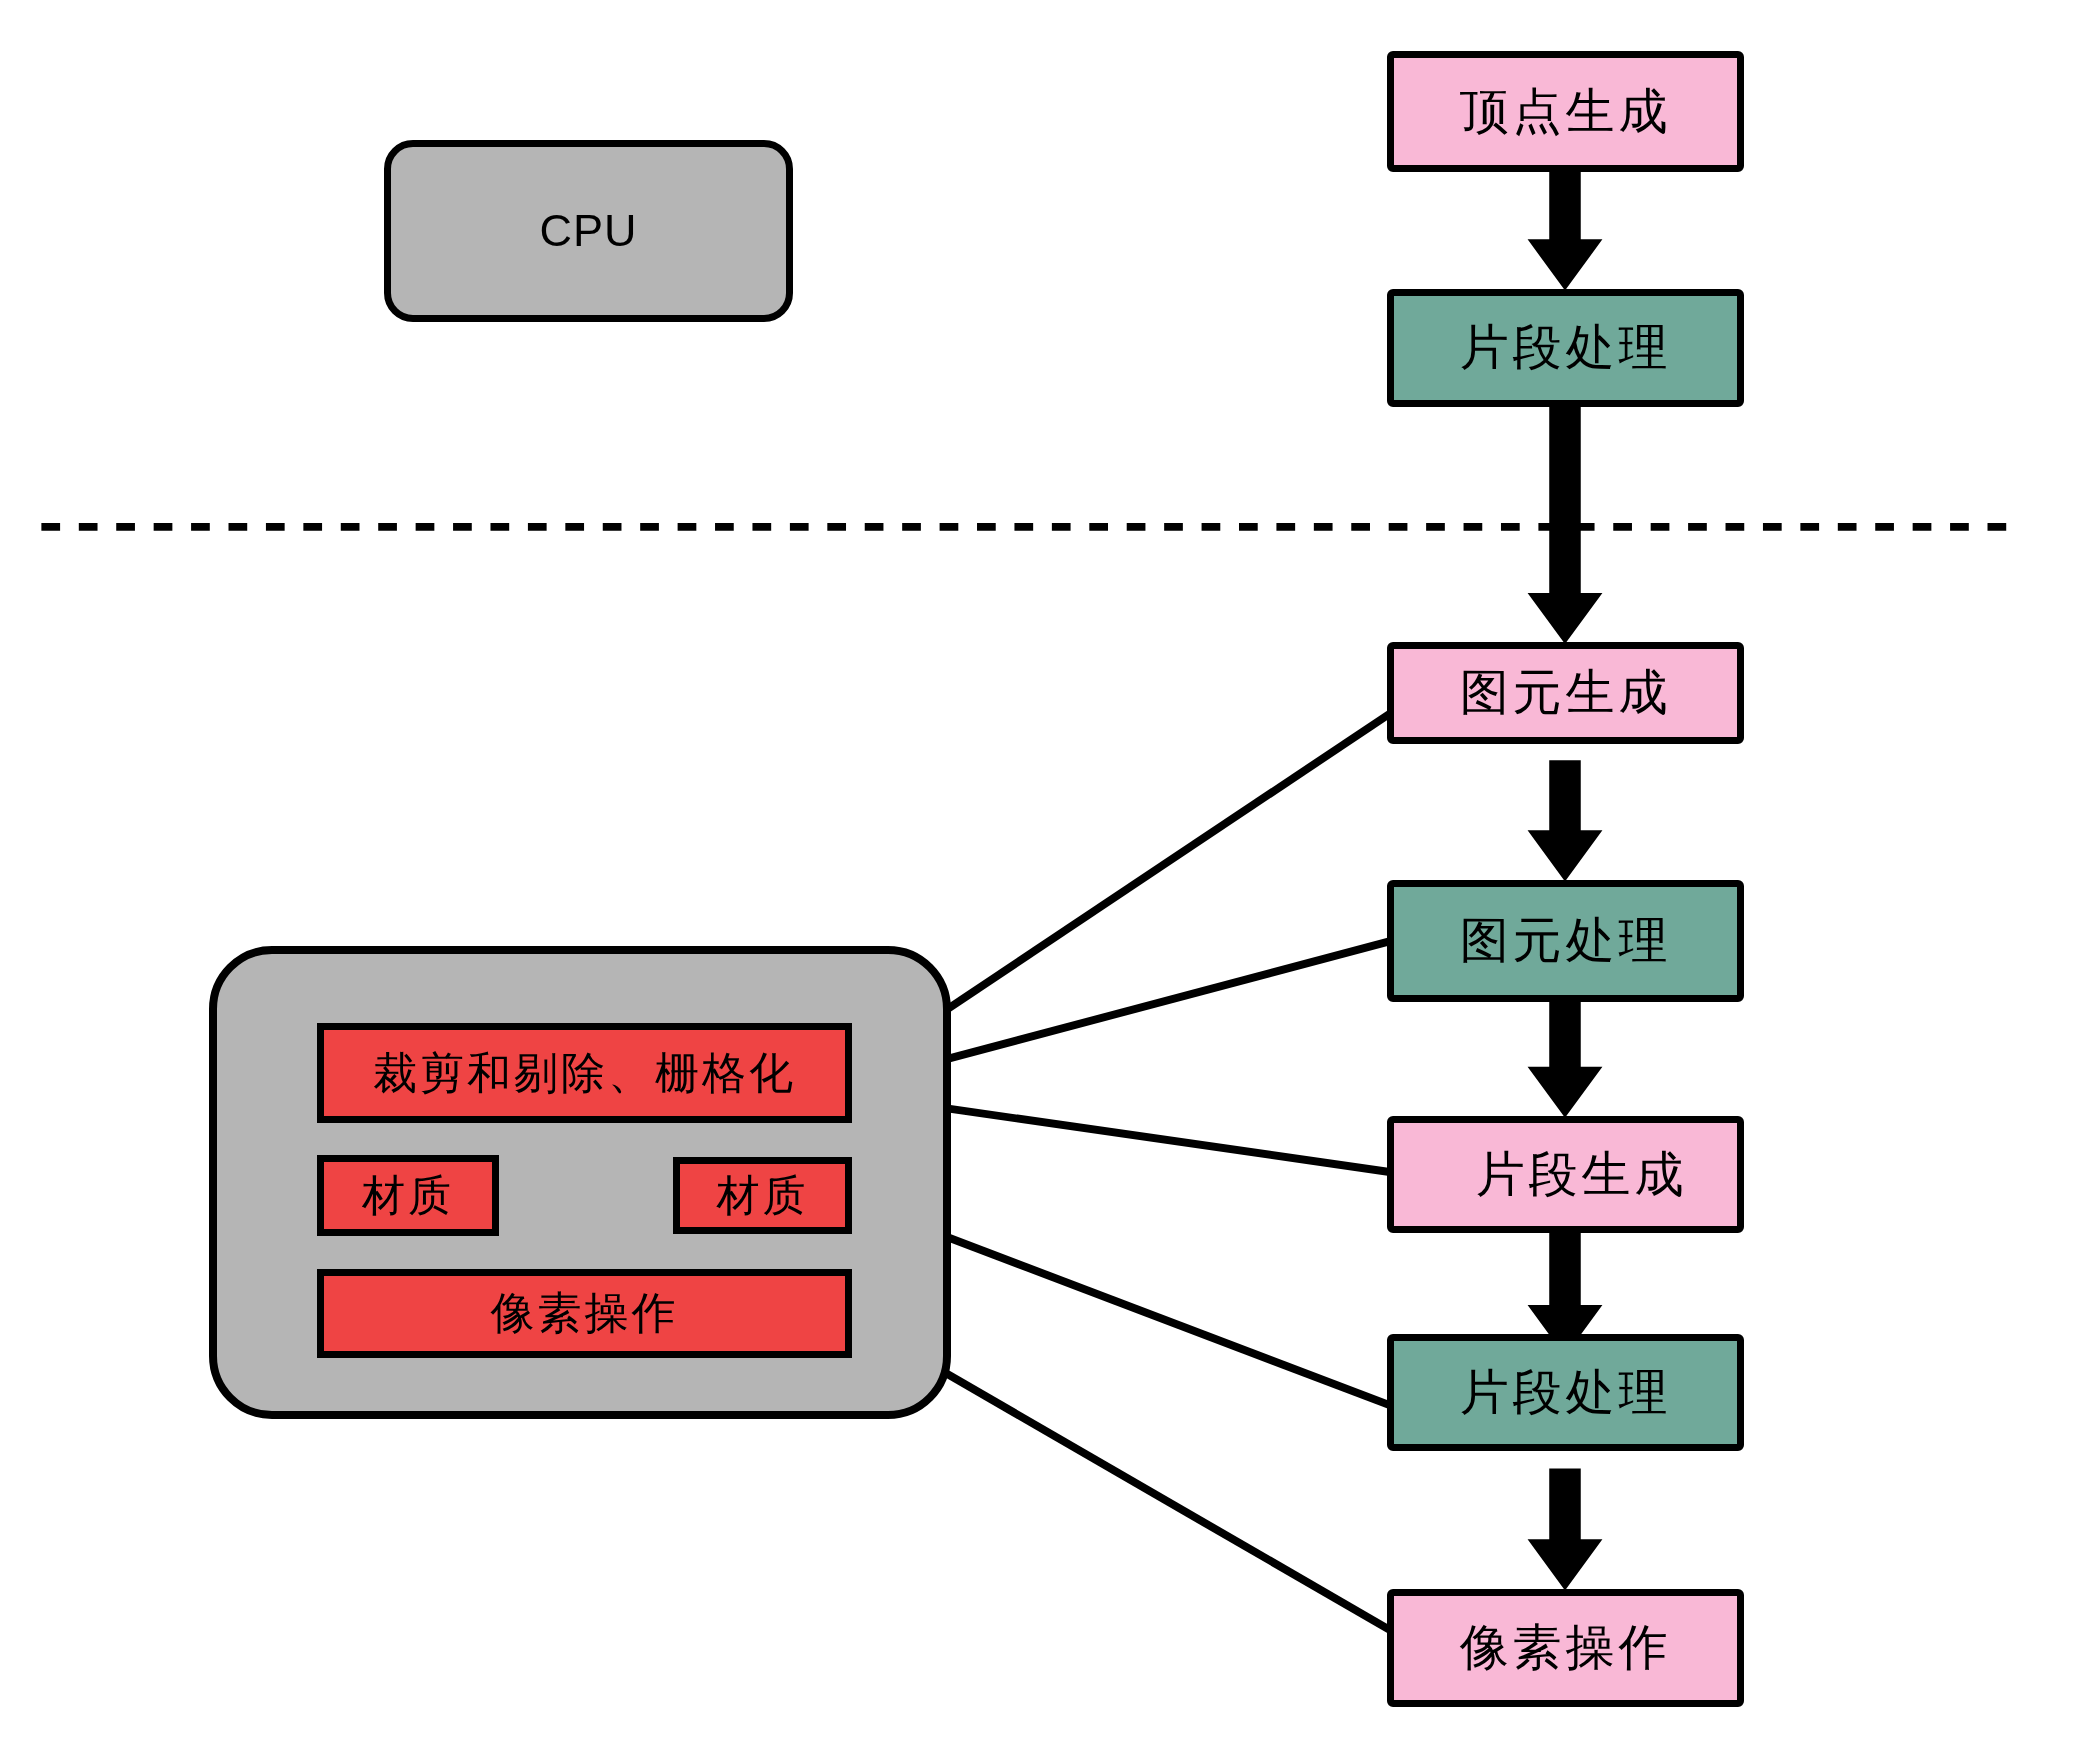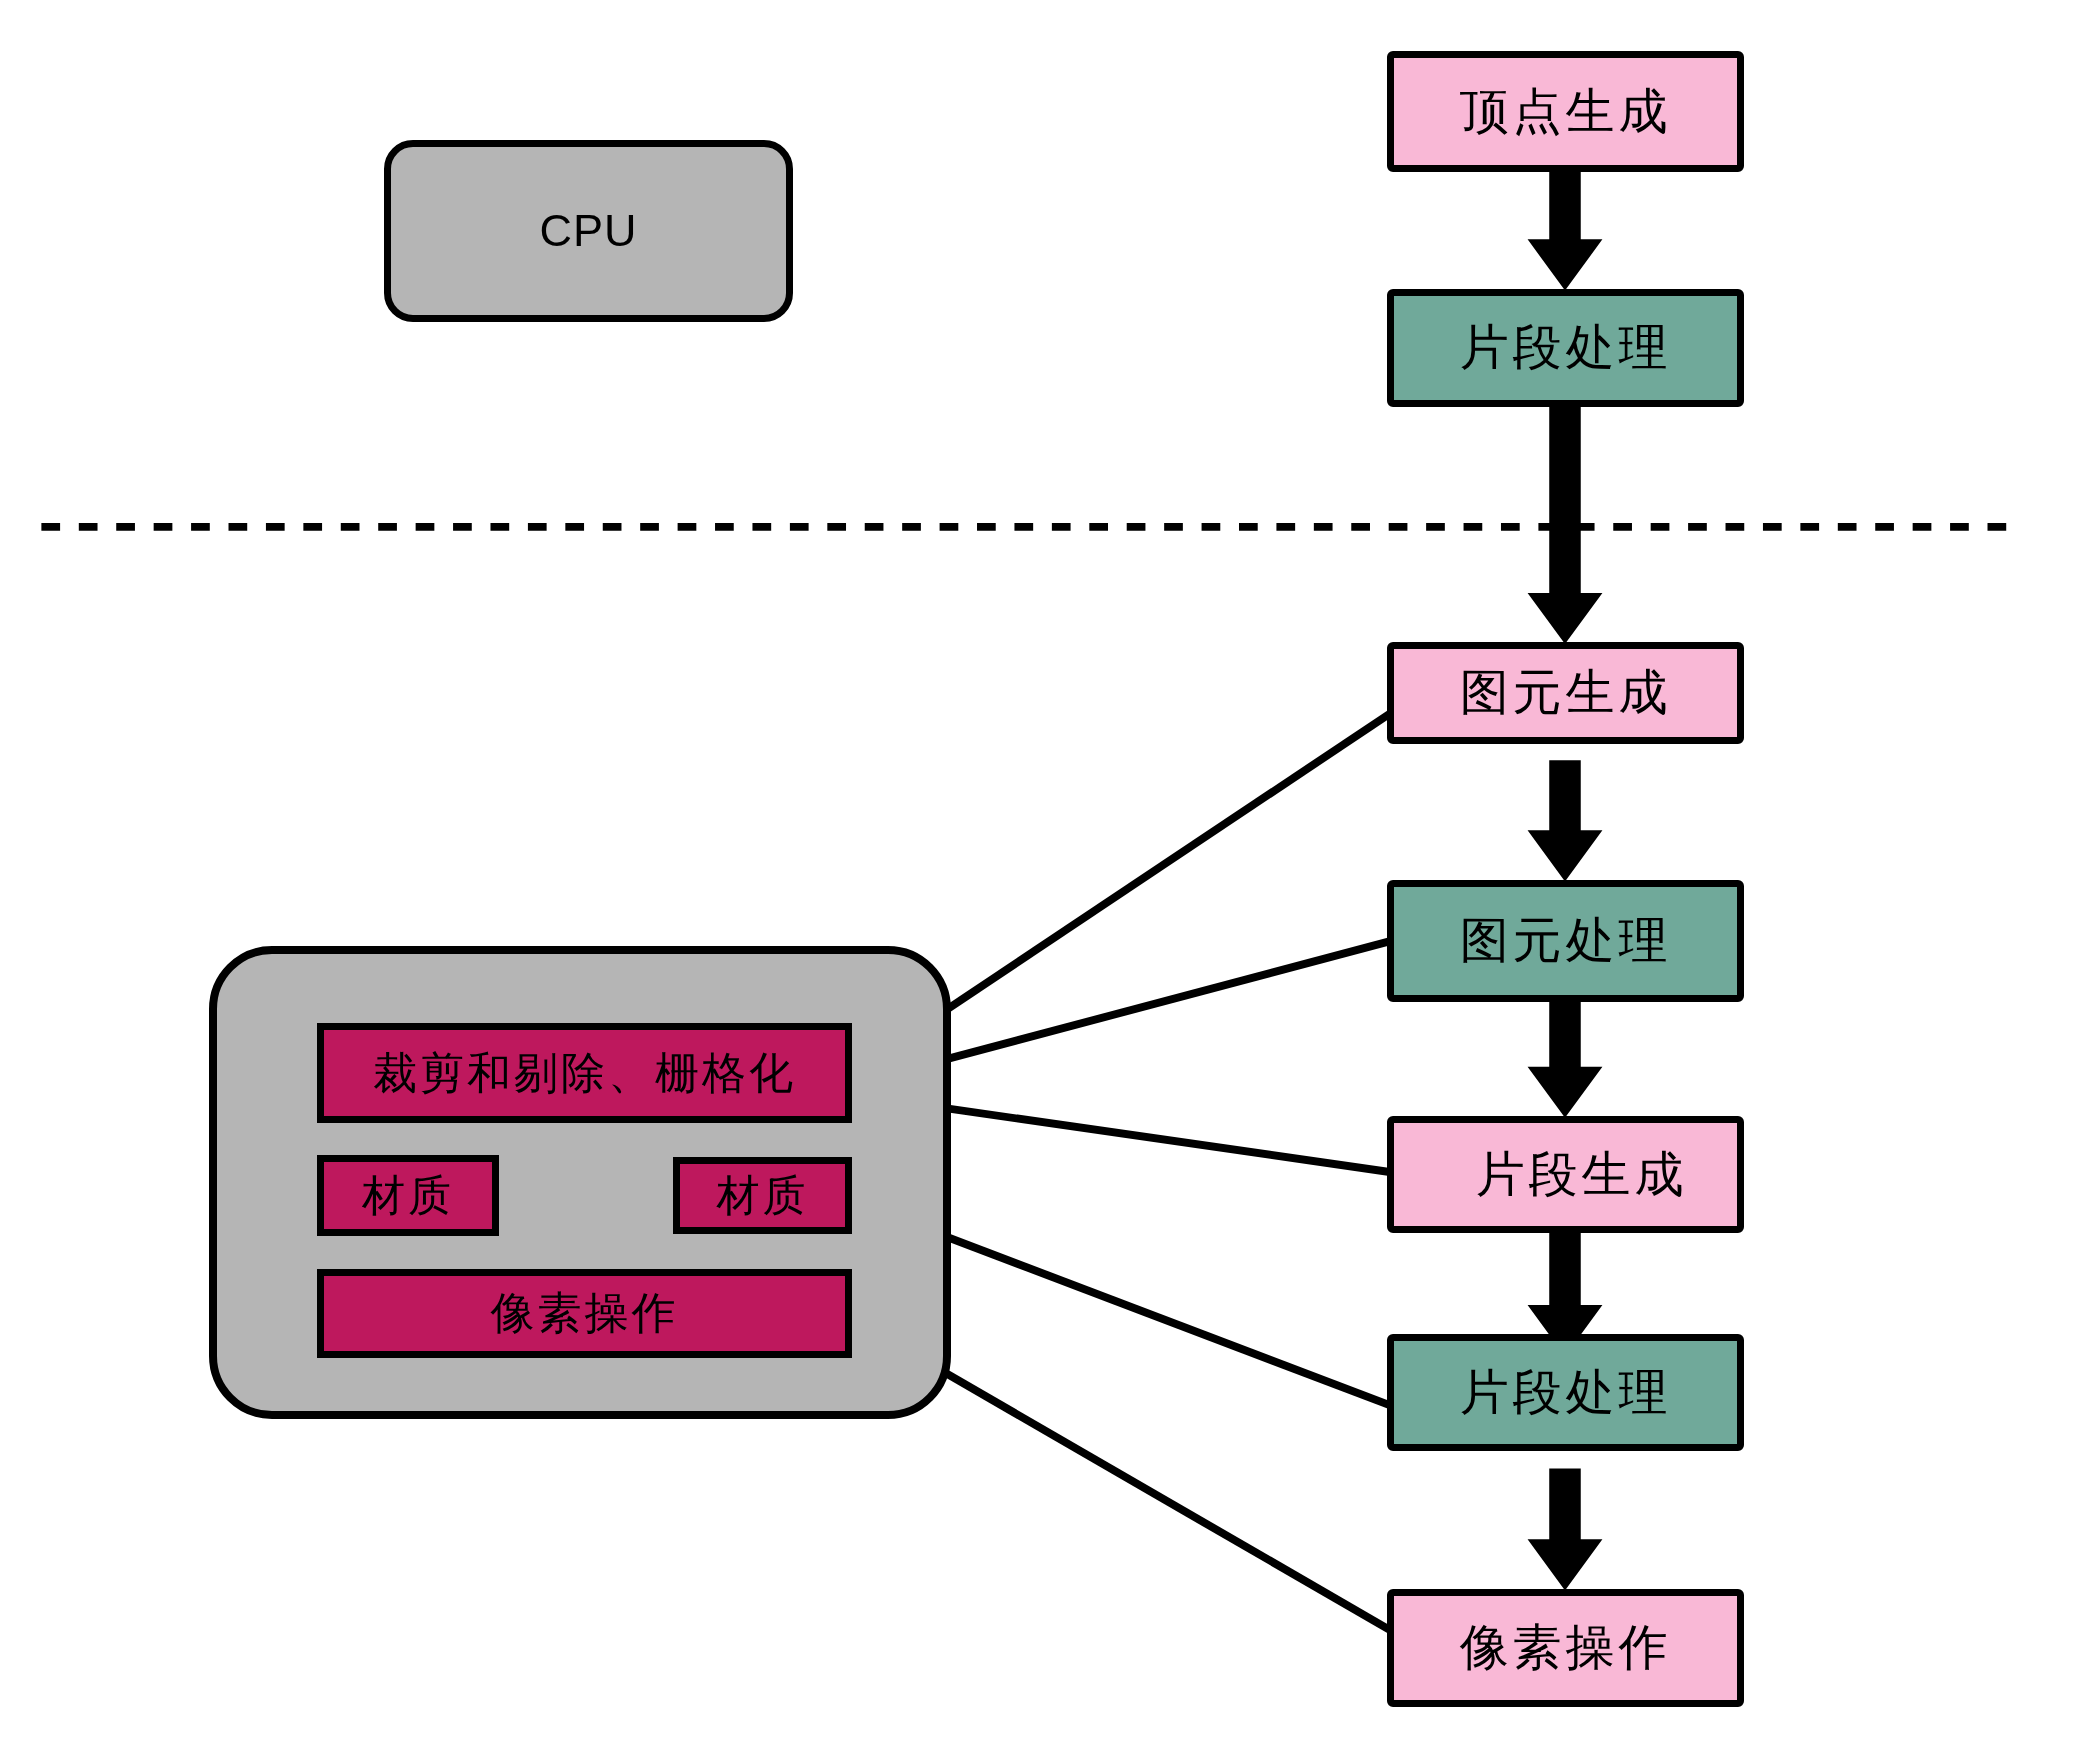--- a/index.html
+++ b/index.html
@@ -65,21 +65,21 @@
     box-sizing: border-box;
     border: 8.9px solid #000000;
     border-radius: 63px;
     background: var(--gray, #B5B5B5);
   }
   .hw-box {
     position: absolute;
     z-index: 3;
     box-sizing: border-box;
     border: 7.9px solid #000000;
-    background: #be185d;
+    background: #ef4444;
     display: flex;
     align-items: center;
     justify-content: center;
     font-size: 44px;
     color: #000000;
     letter-spacing: 3px;
   }
   #hw-raster  { left: 317px; top: 1023px; width: 535px; height: 100px; }
   #hw-tex-l   { left: 317px; top: 1155px; width: 182px; height: 81px;  font-size: 43px; }
   #hw-tex-r   { left: 673px; top: 1157px; width: 179px; height: 77px;  font-size: 43px; }

